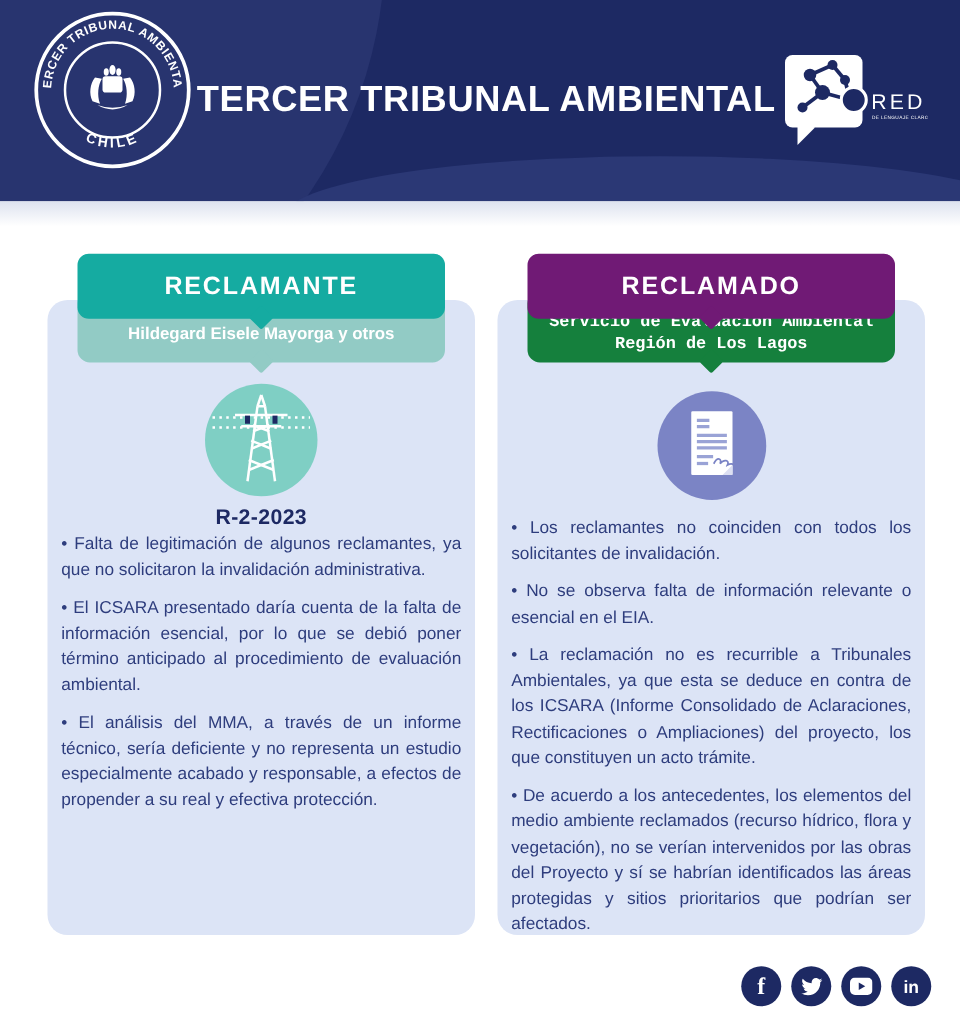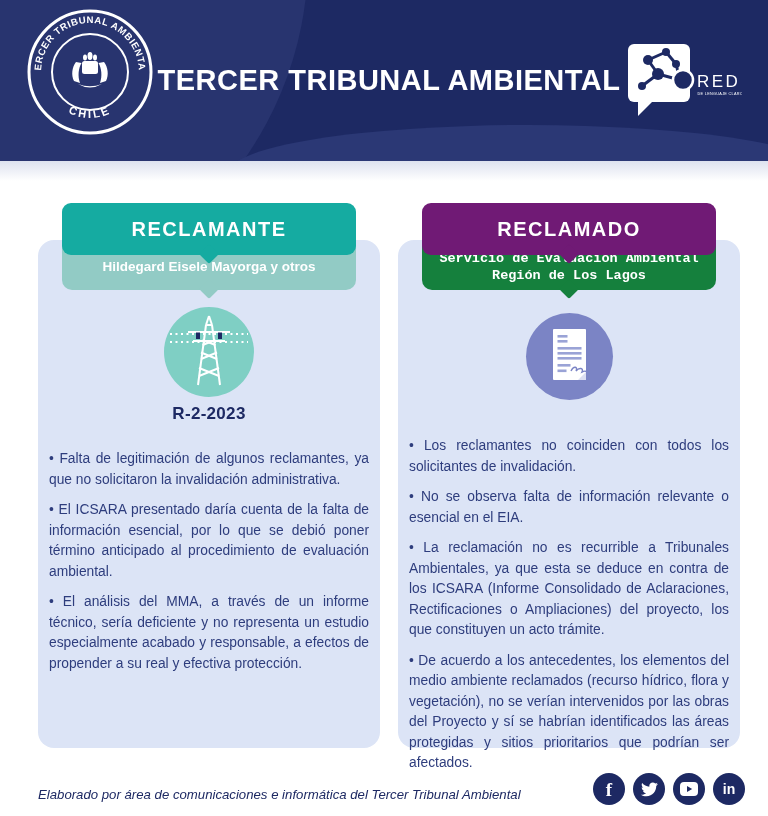--- a/index.html
+++ b/index.html
@@ -32,22 +32,22 @@
   .content { position:absolute; left:0; right:0; display:flex; flex-direction:column; align-items:center; z-index:2; }
   .col-left .content { top:104px; }
   .col-right .content { top:110px; }
   .icon-circle { border-radius:50%; display:flex; align-items:center; justify-content:center; }
   .col-left .icon-circle { width:90px; height:90px; background:#7fcfc4; }
   .col-right .icon-circle { width:87px; height:87px; background:#7b84c5; }
   .case-id { margin-top:7px; font-size:17px; font-weight:bold; color:#1d2963; letter-spacing:0.3px; }
   .case-id:empty { display:none; }
   .party-line:empty { display:none; }
   .bullets { width:100%; box-sizing:border-box; padding:0 11px; color:#2e3d7d; font-size:13.8px; line-height:20.5px; text-align:justify; }
-  .col-left .bullets { margin-top:25px; }
-  .col-right .bullets { margin-top:36px; }
+  .col-left .bullets { margin-top:1px; }
+  .col-right .bullets { margin-top:12px; }
   .bullet { margin-bottom:10px; }
   .bullet::before { content:"•\00a0 "; }
 
   
   .footer-credit { position:absolute; left:38px; top:787px; font-style:italic; font-size:13.2px; color:#1d2963; }
   .social { position:absolute; right:23px; top:773px; display:flex; gap:8px; }
   .social-btn { width:32px; height:32px; border-radius:50%; background:#1d2963; display:flex; align-items:center; justify-content:center; color:#fff; text-decoration:none; cursor:pointer; }
   .glyph-f  { font-size:19px; font-weight:bold; font-family:"Liberation Serif", serif; margin-top:2px; }
   .glyph-in { font-size:14px; font-weight:bold; }
 </style>
@@ -180,21 +180,20 @@
 
       <div class="bullets">
         <div class="bullet">Los reclamantes no coinciden con todos los solicitantes de invalidación.</div>
         <div class="bullet">No se observa falta de información relevante o esencial en el EIA.</div>
         <div class="bullet">La reclamación no es recurrible a Tribunales Ambientales, ya que esta se deduce en contra de los ICSARA (Informe Consolidado de Aclaraciones, Rectificaciones o Ampliaciones) del proyecto, los que constituyen un acto trámite.</div>
         <div class="bullet">De acuerdo a los antecedentes, los elementos del medio ambiente reclamados (recurso hídrico, flora y vegetación), no se verían intervenidos por las obras del Proyecto y sí se habrían identificados las áreas protegidas y sitios prioritarios que podrían ser afectados.</div>
       </div>
     </div>
   </section>
 
-  <div class="footer-credit">Elaborado por área de comunicaciones e informática del Tercer Tribunal Ambiental</div>
   <div class="social">
     <a class="social-btn">
       <span class="glyph-f">f</span>
     </a>
     <a class="social-btn">
       <svg width="17" height="15" viewBox="0 0 24 20">
         <path fill="#ffffff" d="M23.9,2.3 c-0.9,0.4 -1.8,0.7 -2.8,0.8 c1,-0.6 1.8,-1.6 2.2,-2.7 c-1,0.6 -2,1 -3.1,1.2 C19.3,0.6 18,0 16.6,0 c-2.7,0 -4.9,2.2 -4.9,4.9 c0,0.4 0,0.8 0.1,1.1 C7.7,5.8 4.1,3.9 1.7,0.9 C1.2,1.7 1,2.5 1,3.4 c0,1.7 0.9,3.2 2.2,4.1 C2.4,7.5 1.6,7.3 1,6.9 v0.1 c0,2.4 1.7,4.4 3.9,4.8 c-0.4,0.1 -0.8,0.2 -1.3,0.2 c-0.3,0 -0.6,0 -0.9,-0.1 c0.6,2 2.4,3.4 4.6,3.4 c-1.7,1.3 -3.8,2.1 -6.1,2.1 c-0.4,0 -0.8,0 -1.2,-0.1 c2.2,1.4 4.8,2.2 7.5,2.2 c9.1,0 14,-7.5 14,-14 v-0.6 C22.5,4.2 23.3,3.3 23.9,2.3 z"></path>
       </svg>
     </a>
     <a class="social-btn">

